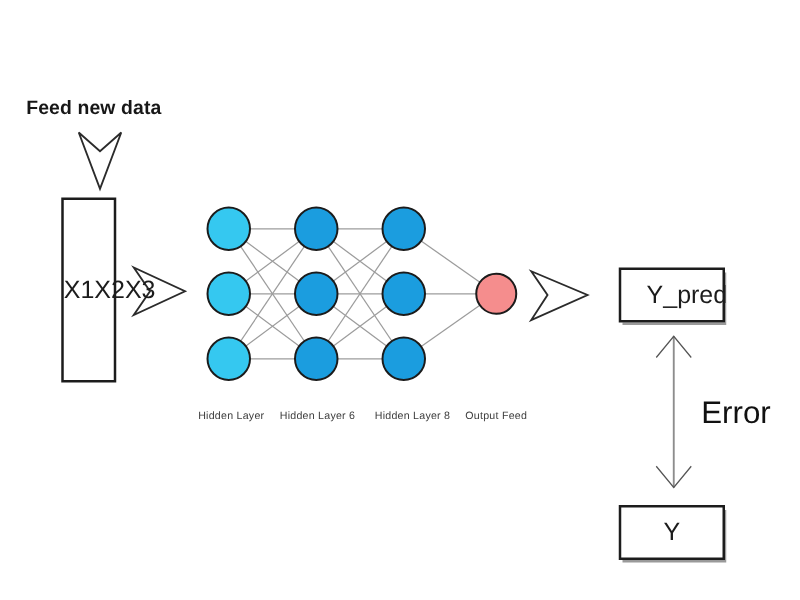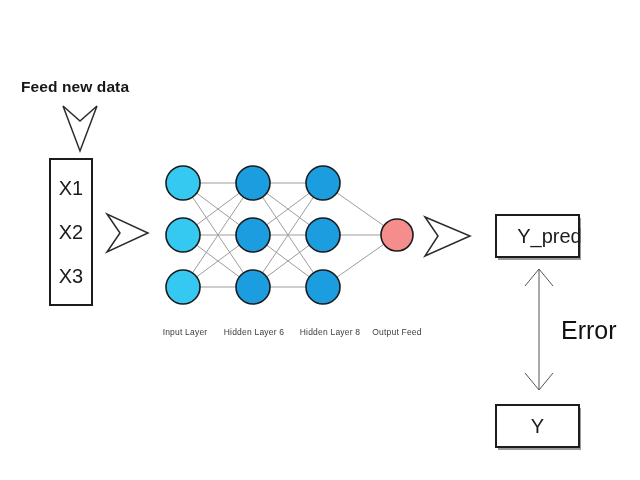--- a/index.html
+++ b/index.html
@@ -41,21 +41,20 @@
     border: 2px solid #1c1c1c;
     display: flex;
     align-items: center;
     justify-content: center;
     font-size: 20px;
     color: #1c1c1c;
   }
   .x-box {
     left: 49px; top: 134px;
     width: 44px; height: 148px;
-    flex-direction: column;
     justify-content: space-around;
     padding: 6px 0;
   }
   .pred-box { left: 495px; top: 190px; width: 85px; height: 44px;
     box-shadow: 2px 3px 0 -1px #9a9a9a; padding-left: 24px; }
   .y-box { left: 495px; top: 380px; width: 85px; height: 44px;
     box-shadow: 2px 3px 0 -1px #9a9a9a; }
   .layer-label {
     position: absolute;
     top: 303px;
@@ -126,21 +125,21 @@
   </svg>
 
   <div class="feed-label">Feed new data</div>
 
   <div class="box x-box">
     <div>X1</div>
     <div>X2</div>
     <div>X3</div>
   </div>
 
-  <div class="layer-label" style="left:140px">Input Layer</div>
+  <div class="layer-label" style="left:140px">Hidden Layer</div>
   <div class="layer-label" style="left:209px">Hidden Layer 6</div>
   <div class="layer-label" style="left:285px">Hidden Layer 8</div>
   <div class="layer-label" style="left:352px">Output Feed</div>
 
   <div class="box pred-box">
     <span>Y_pred</span>
   </div>
 
   <div class="error-label">Error</div>
 

